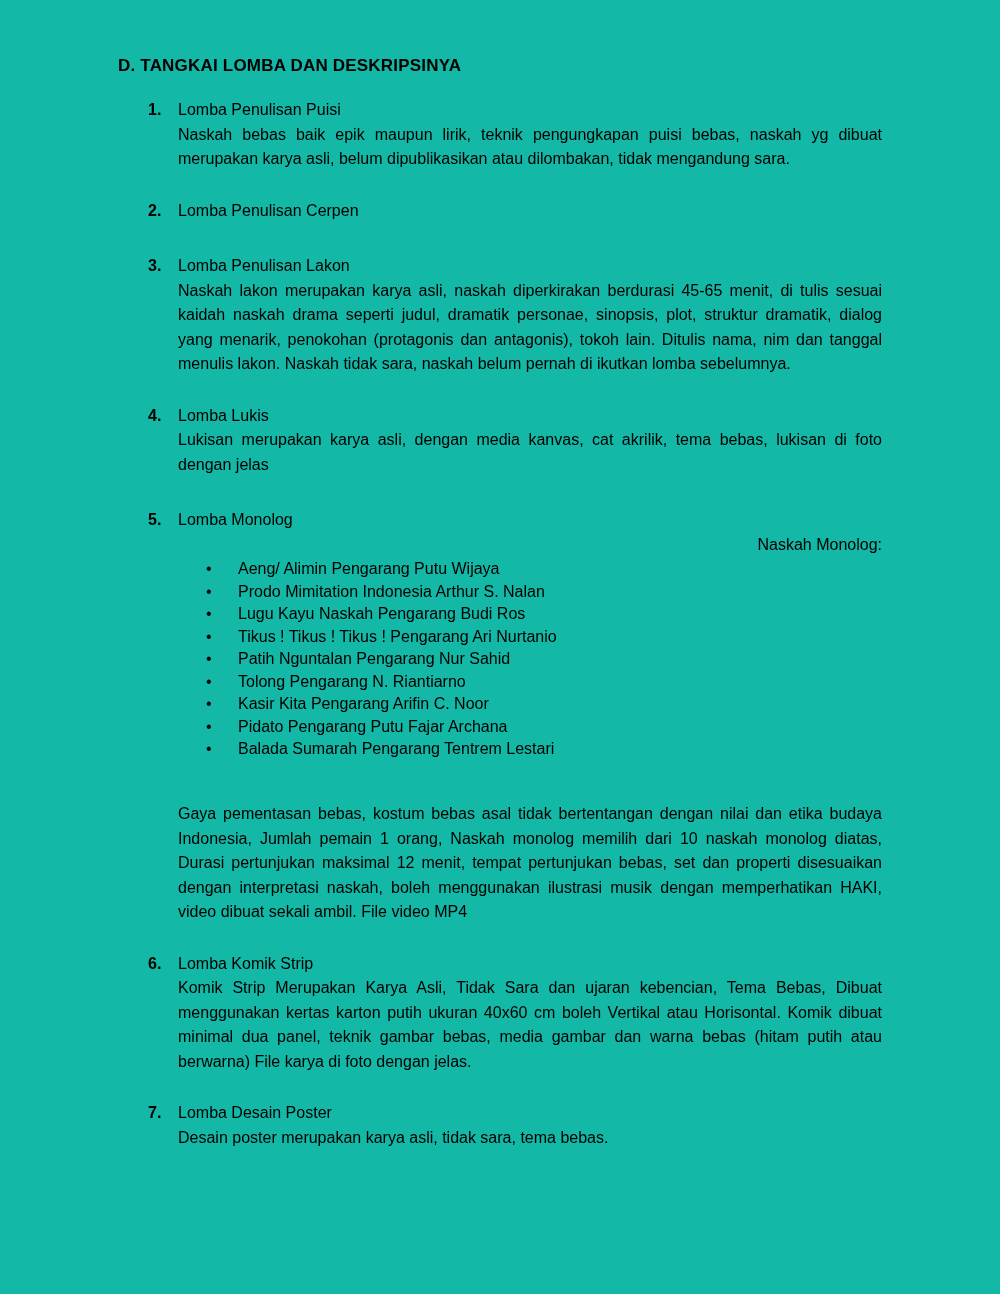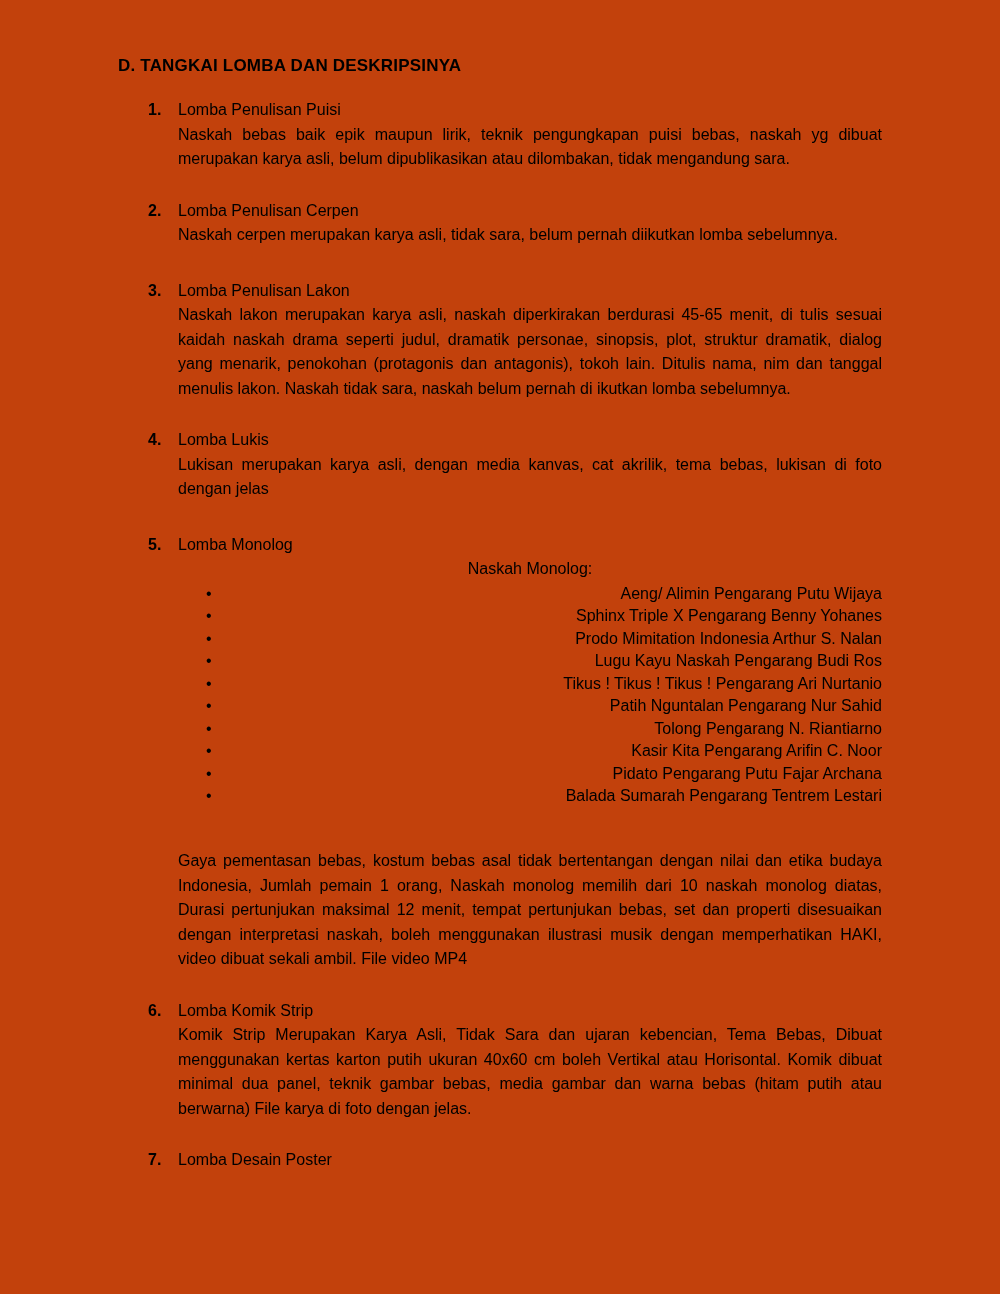--- a/index.html
+++ b/index.html
@@ -9,21 +9,21 @@
   }
   body {
     font-family: "Liberation Sans", "DejaVu Sans", sans-serif;
     color: #000000;
     height: 1294px;
     overflow: hidden;
   }
   .page {
     width: 1000px;
     height: 1294px;
-    background: #c2410c;
+    background: #14b8a6;
     padding: 56px 118px 40px 118px;
   }
   .doc-title {
     font-size: 17px;
     font-weight: bold;
     letter-spacing: 0.2px;
     margin-bottom: 22px;
   }
   .item {
     position: relative;
@@ -38,33 +38,32 @@
     top: 0;
     font-weight: bold;
   }
   .item-heading {
     font-weight: normal;
   }
   .item-body {
     text-align: justify;
   }
   .item-intro {
-    text-align: center;
+    text-align: right;
   }
   .monolog-list {
     list-style: none;
     margin-top: 1px;
     margin-bottom: 0;
   }
   .monolog-list li {
     position: relative;
     padding-left: 60px;
     line-height: 22px;
     margin-bottom: 0.5px;
-    text-align: right;
   }
   .monolog-list li::before {
     content: "\2022";
     position: absolute;
     left: 28px;
     top: 0;
     font-size: 16px;
   }
   .closing-para {
     text-align: justify;
@@ -81,42 +80,40 @@
 
   <div class="item">
     <span class="item-number">1.</span>
     <div class="item-heading">Lomba Penulisan Puisi</div>
     <div class="item-body">Naskah bebas baik epik maupun lirik, teknik pengungkapan puisi bebas, naskah yg dibuat merupakan karya asli, belum dipublikasikan atau dilombakan, tidak mengandung sara.</div>
   </div>
 
   <div class="item gap-lg">
     <span class="item-number">2.</span>
     <div class="item-heading">Lomba Penulisan Cerpen</div>
-    <div class="item-body">Naskah cerpen merupakan karya asli, tidak sara, belum pernah diikutkan lomba sebelumnya.</div>
   </div>
 
   <div class="item">
     <span class="item-number">3.</span>
     <div class="item-heading">Lomba Penulisan Lakon</div>
     <div class="item-body">Naskah lakon merupakan karya asli, naskah diperkirakan berdurasi 45-65 menit, di tulis sesuai kaidah naskah drama seperti judul, dramatik personae, sinopsis, plot, struktur dramatik, dialog yang menarik, penokohan (protagonis dan antagonis), tokoh lain. Ditulis nama, nim dan tanggal menulis lakon. Naskah tidak sara, naskah belum pernah di ikutkan lomba sebelumnya.</div>
   </div>
 
   <div class="item gap-lg">
     <span class="item-number">4.</span>
     <div class="item-heading">Lomba Lukis</div>
     <div class="item-body">Lukisan merupakan karya asli, dengan media kanvas, cat akrilik, tema bebas, lukisan di foto dengan jelas</div>
   </div>
 
   <div class="item">
     <span class="item-number">5.</span>
     <div class="item-heading">Lomba Monolog</div>
     <div class="item-intro">Naskah Monolog:</div>
     <ul class="monolog-list">
       <li>Aeng/ Alimin Pengarang Putu Wijaya</li>
-      <li>Sphinx Triple X Pengarang Benny Yohanes</li>
       <li>Prodo Mimitation Indonesia Arthur S. Nalan</li>
       <li>Lugu Kayu Naskah Pengarang Budi Ros</li>
       <li>Tikus ! Tikus ! Tikus ! Pengarang Ari Nurtanio</li>
       <li>Patih Nguntalan Pengarang Nur Sahid</li>
       <li>Tolong Pengarang N. Riantiarno</li>
       <li>Kasir Kita Pengarang Arifin C. Noor</li>
       <li>Pidato Pengarang Putu Fajar Archana</li>
       <li>Balada Sumarah Pengarang Tentrem Lestari</li>
     </ul>
     <div class="item-body closing-para">Gaya pementasan bebas, kostum bebas asal tidak bertentangan dengan nilai dan etika budaya Indonesia, Jumlah pemain 1 orang, Naskah monolog memilih dari 10 naskah monolog diatas, Durasi pertunjukan maksimal 12 menit, tempat pertunjukan bebas, set dan properti disesuaikan dengan interpretasi naskah, boleh menggunakan ilustrasi musik dengan memperhatikan HAKI, video dibuat sekali ambil. File video MP4</div>
@@ -124,15 +121,16 @@
 
   <div class="item">
     <span class="item-number">6.</span>
     <div class="item-heading">Lomba Komik Strip</div>
     <div class="item-body">Komik Strip Merupakan Karya Asli, Tidak Sara dan ujaran kebencian, Tema Bebas, Dibuat menggunakan kertas karton putih ukuran 40x60 cm boleh Vertikal atau Horisontal. Komik dibuat minimal dua panel, teknik gambar bebas, media gambar dan warna bebas (hitam putih atau berwarna) File karya di foto dengan jelas.</div>
   </div>
 
   <div class="item">
     <span class="item-number">7.</span>
     <div class="item-heading">Lomba Desain Poster</div>
+    <div class="item-body">Desain poster merupakan karya asli, tidak sara, tema bebas.</div>
   </div>
 
 </div>
 
 </body></html>

